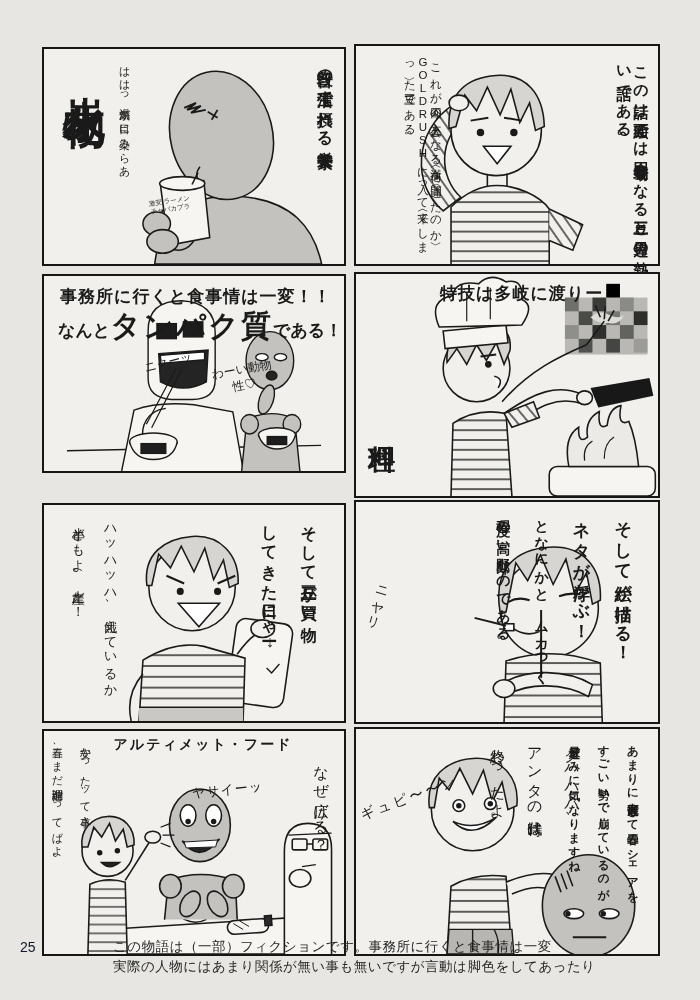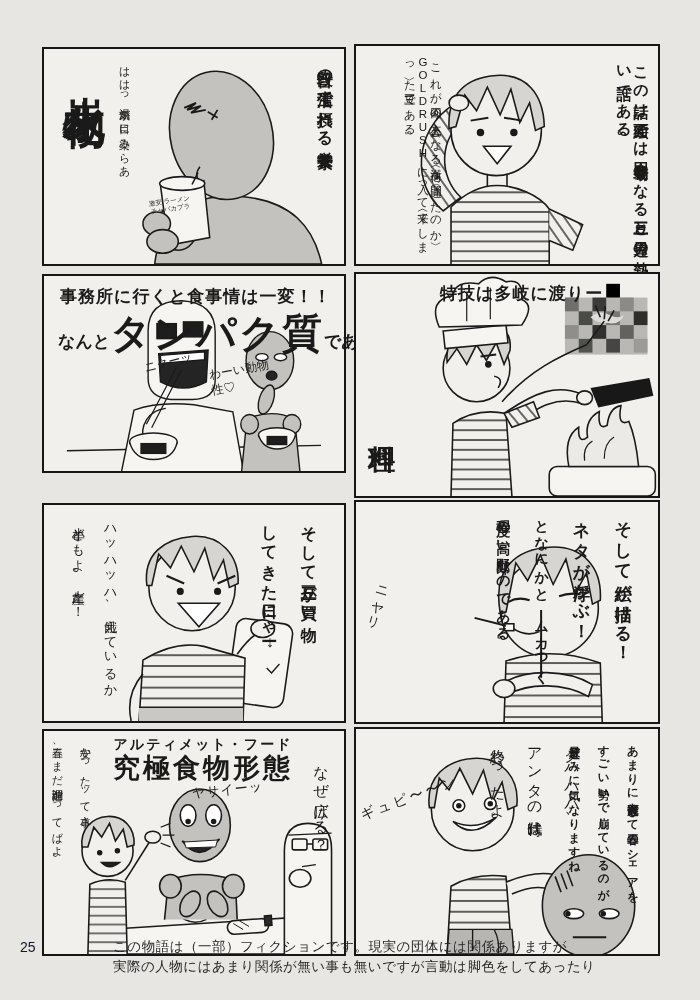--- a/index.html
+++ b/index.html
@@ -18,21 +18,21 @@
   .vtext .col{display:block;margin-left:3px;}
   .normal{font-weight:normal;}
   .htext{position:absolute;font-weight:bold;white-space:nowrap;}
   .hand{position:absolute;font-weight:normal;color:#1f1f1f;}
   .struck{text-decoration:line-through;text-decoration-thickness:2px;}
   .title-block{position:absolute;text-align:center;}
   .furi{font-size:14px;font-weight:bold;letter-spacing:2px;display:block;}
   .big-title{font-size:27px;font-weight:bold;letter-spacing:3px;display:block;line-height:1.05;}
   .footer{position:absolute;left:113px;top:937px;width:560px;font-size:13.5px;line-height:1.5;color:#262626;letter-spacing:0.5px;}
   .pageno{position:absolute;left:20px;top:939px;font-size:14px;color:#0f172a;}
-  .em-big{font-size:40px;letter-spacing:2px;}
+  .em-big{font-size:30px;letter-spacing:2px;}
 </style>
 </head>
 <body>
 
 <div class="page">
 
   <div class="panel" style="left:42px;top:47px;width:304px;height:219px;">
     <svg viewBox="0 0 304 219">
       <g stroke="#1a1a1a" stroke-width="1.6" fill="none">
         <path d="M112 219 C118 168 150 147 198 150 C252 154 274 182 282 219 Z" fill="#c3c2be"></path>
@@ -80,21 +80,21 @@
         <path d="M129 102 L157 102 L143 120 Z" fill="#fff"></path>
         <path d="M133 130 L133 146 M153 130 L153 146"></path>
         <path d="M96 222 L96 164 C112 148 128 142 143 142 C162 142 186 152 196 166 L196 222" fill="url(#st2)"></path>
         <path d="M196 166 L230 182 L220 208 L196 198" fill="url(#st2d)"></path>
       </g>
     </svg>
     <div class="vtext" style="right:8px;top:10px;height:205px;font-size:15px;">この話は絵面では今回初登場となる豆三と男達の熱い話である。</div>
     <div class="vtext normal" style="left:6px;top:10px;width:80px;height:206px;font-size:11.5px;">これが今回の主人公となる漢〈何を間違ったのか〉GOLDRUSHに入って来〈てしまっ〉た豆三である。</div>
   </div>
 
-  <div class="panel" style="left:42px;top:274px;width:304px;height:199px;">
+  <div class="panel" style="left:42px;top:274px;width:304px;height:199px;text-align:center;">
     <svg viewBox="0 0 304 221">
       <g stroke="#1a1a1a" stroke-width="1.6" fill="none">
         <line x1="8" y1="198" x2="296" y2="192"></line>
         <path d="M70 221 L84 152 Q112 142 152 146 L196 154 L208 221" fill="#f6f5f1"></path>
         <path d="M100 62 Q100 28 138 28 Q176 30 176 64 L176 118 Q176 140 150 140 L126 140 Q100 138 100 116 Z" fill="#f6f5f1"></path>
         <rect x="110" y="54" width="22" height="17" fill="#1d1d1d"></rect>
         <rect x="140" y="52" width="22" height="17" fill="#1d1d1d"></rect>
         <path d="M112 88 L168 84 L166 120 Q140 134 114 120 Z" fill="#242424"></path>
         <path d="M114 90 L164 86 L164 95 L114 99 Z" fill="#fff"></path>
         <path d="M120 150 C100 152 90 170 95 188"></path>
@@ -280,21 +280,20 @@
         <path d="M244 227 L244 122 Q244 94 268 94 Q292 94 292 120 L292 227" fill="#f6f5f1"></path>
         <rect x="252" y="110" width="15" height="11" rx="2"></rect>
         <rect x="273" y="110" width="15" height="11" rx="2"></rect>
         <path d="M267 115 L273 115 M248 106 L292 104" stroke-width="1.4"></path>
         <ellipse cx="260" cy="150" rx="11" ry="9" fill="#f6f5f1"></ellipse>
         <path d="M262 138 L276 136" stroke-width="1.4"></path>
       </g>
     </svg>
     <div class="title-block" style="left:66px;top:5px;width:186px;">
       <span class="furi">アルティメット・フード</span>
-      <span class="big-title">究極食物形態</span>
     </div>
     <div class="vtext normal" style="right:14px;top:24px;height:130px;font-size:15px;">なぜ広げる？</div>
     <div class="vtext normal" style="left:6px;top:8px;width:54px;height:152px;font-size:11px;">
       <span class="col">安かったッて事さ</span>
       <span class="col">春三、まだ調理前だってばよ。</span>
     </div>
     <div class="hand" style="left:148px;top:50px;font-size:13px;transform:rotate(-6deg);letter-spacing:1px;">ヤサイーッ</div>
   </div>
 
   <div class="panel" style="left:354px;top:727px;width:306px;height:229px;">
@@ -336,17 +335,17 @@
     <div class="vtext normal" style="right:60px;top:8px;height:140px;font-size:15px;">
       <span class="col">グハハハ、</span>
       <span class="col">アンタの時代は</span>
       <span class="col">終わったよ。</span>
     </div>
     <div class="hand" style="left:2px;top:60px;font-size:14px;transform:rotate(-20deg);letter-spacing:3px;">ギュピ〜〜ン</div>
   </div>
 
   <div class="pageno">25</div>
   <div class="footer">
-    <div>この物語は（一部）フィクションです。現実の団体には関係ありますが</div>
+    <div>この物語は（一部）フィクションです。事務所に行くと食事情は一変</div>
     <div>実際の人物にはあまり関係が無い事も無いですが言動は脚色をしてあったり</div>
   </div>
 
 </div>
 
 </body></html>

